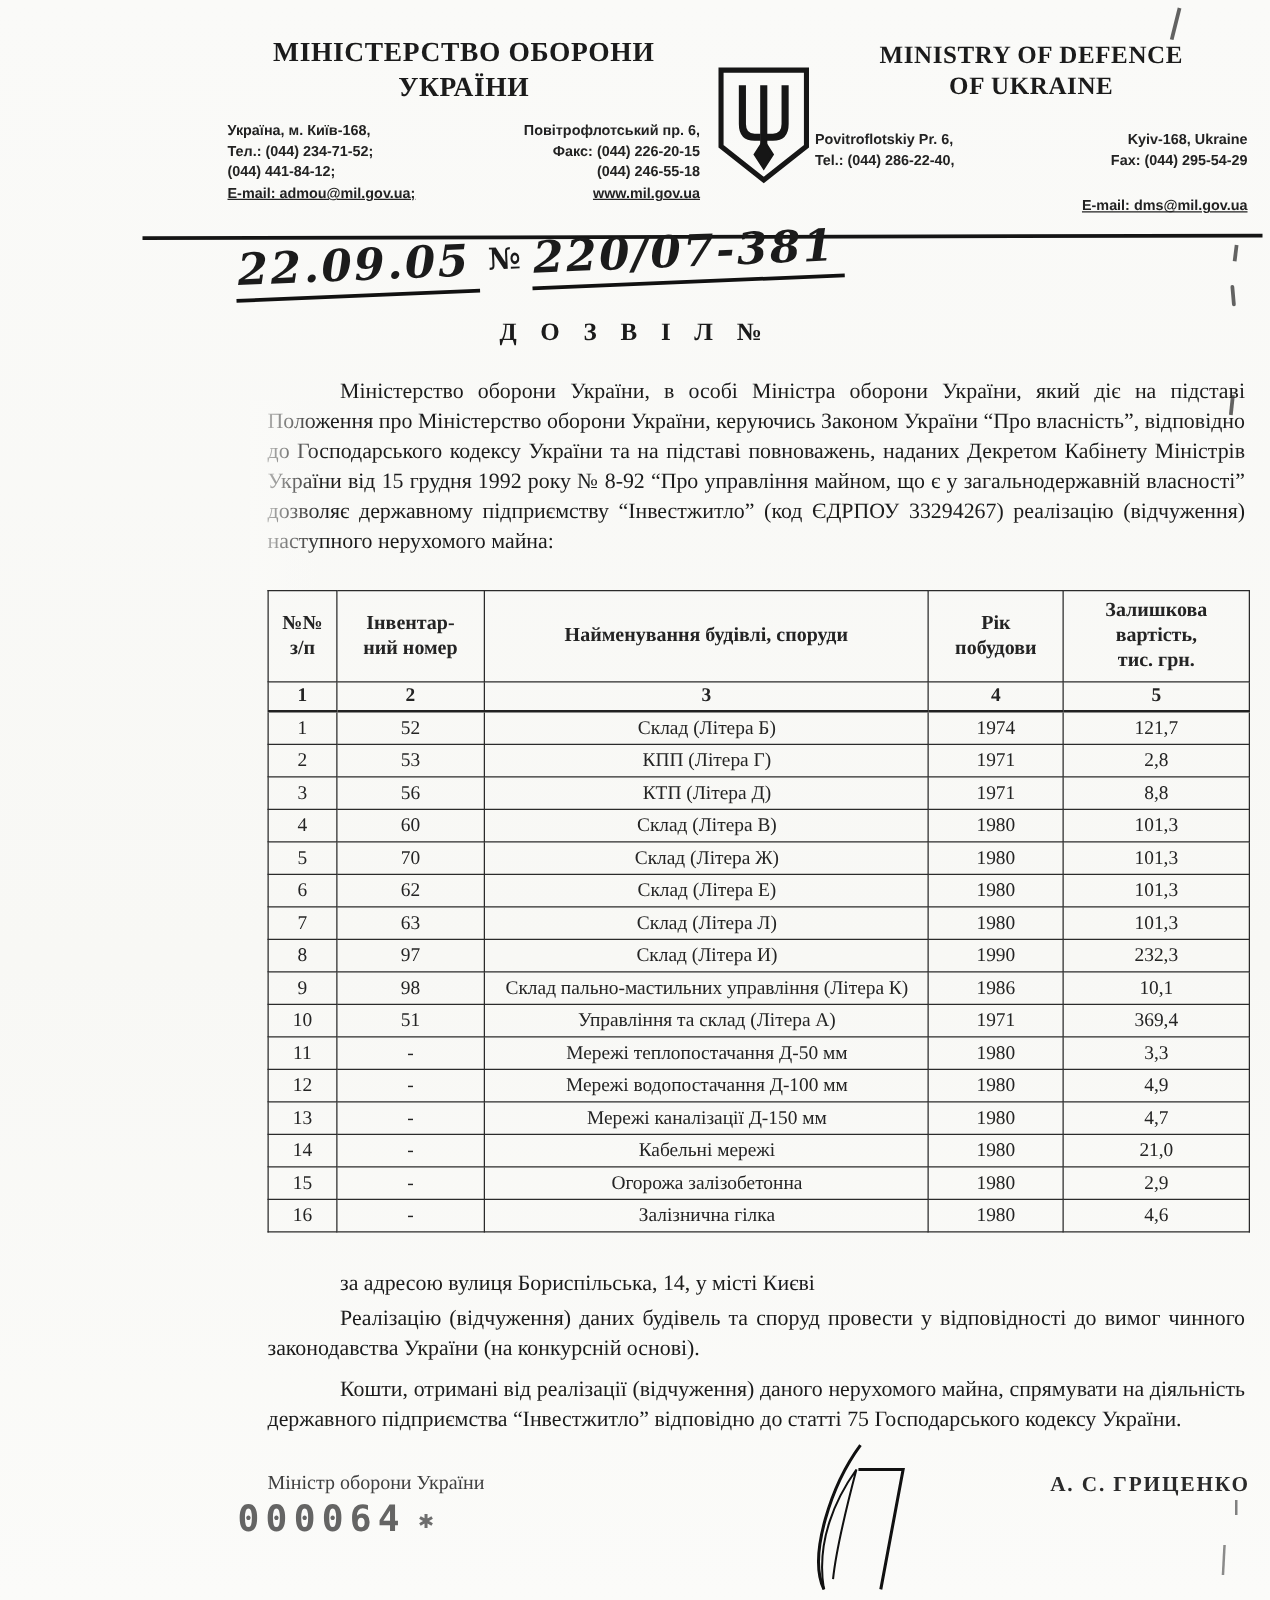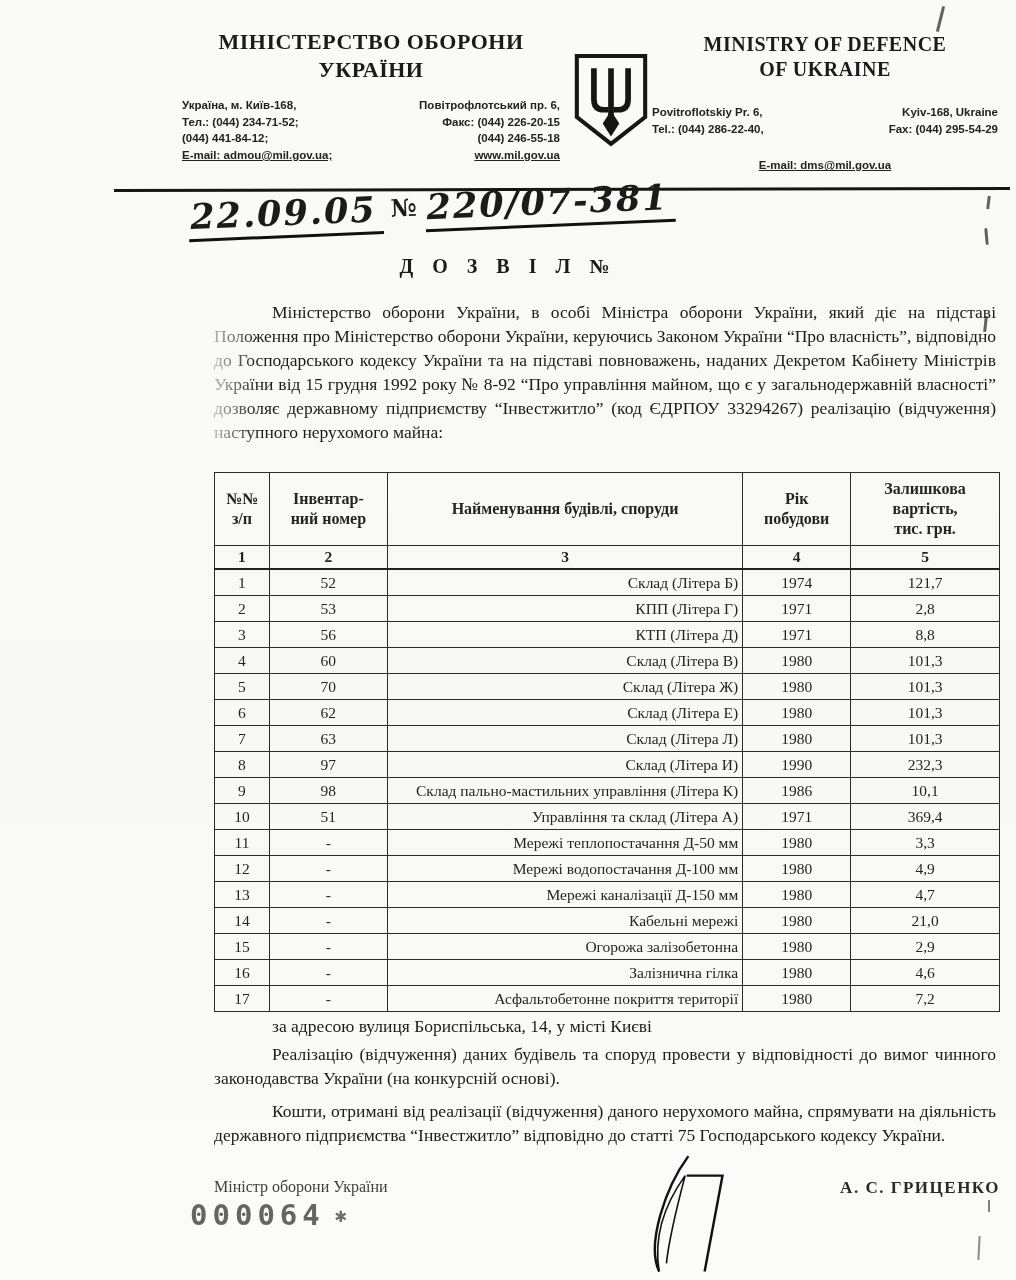--- a/index.html
+++ b/index.html
@@ -10,40 +10,40 @@
   }
   
   .hdr-left{position:absolute; left:182px; top:28px; width:378px; text-align:center;}
   .hdr-right{position:absolute; left:652px; top:32px; width:346px; text-align:center;}
   .hdr-title{font-weight:bold; font-size:22px; line-height:1.25; letter-spacing:.5px;}
   .hdr-right .hdr-title{font-size:20px;}
   .contacts{margin-top:14px; font-size:11.5px; font-weight:bold; font-family:"Liberation Sans",sans-serif; color:#222;}
   .c-row{display:flex; justify-content:space-between; line-height:1.45; text-align:left;}
   .c-row .u{text-decoration:underline;}
   .hdr-right .contacts{margin-top:22px;}
-  .email-line{text-align:center; margin-top:10px; text-decoration:underline;}
+  .email-line{text-align:right; margin-top:10px; text-decoration:underline;}
   
   .emblem{position:absolute; left:570px; top:52px; width:82px; height:96px;}
   
   .divider{position:absolute; left:114px; top:188px; width:896px; height:3px; background:#151515; transform:rotate(-.12deg);}
   .refline{position:absolute; left:188px; top:186px; font-family:"DejaVu Serif",serif; font-style:italic; font-weight:bold; font-size:35px; transform:rotate(-2.4deg); letter-spacing:2px; white-space:nowrap;}
   .refline .seg{border-bottom:3px solid #111; padding:0 6px 2px 2px;}
   .refline .nosym{font-size:24px; font-style:normal; letter-spacing:0; padding:0 8px; vertical-align:4px;}
   
   .doc-title{position:absolute; left:0; top:255px; width:100%; text-align:center; font-weight:bold; font-size:20px; letter-spacing:7px;}
   
   .intro{position:absolute; left:214px; top:300px; width:782px; font-size:17.5px; line-height:24px; text-align:justify; text-indent:58px;}
   .fadeL{position:absolute; left:200px; top:320px; width:58px; height:160px; background:linear-gradient(90deg,rgba(250,250,248,.9),rgba(250,250,248,0)); pointer-events:none;}
   
   table.assets{position:absolute; left:214px; top:472px; width:786px; border-collapse:collapse; font-size:15.5px;}
   table.assets th, table.assets td{border:1.6px solid #2b2b2b; padding:1px 4px; text-align:center; vertical-align:middle; color:#242424;}
   table.assets th{font-weight:bold; white-space:pre-line; line-height:1.25; height:70px; font-size:16px;}
   table.assets tr.idx td{height:20px; font-weight:bold; border-bottom:2.5px solid #222;}
   table.assets td{height:23px;}
-  table.assets td.c2{text-align:right; padding-left:5px;}
+  table.assets td.c2{text-align:center; padding-left:5px;}
   
   .bottom{position:absolute; left:214px; top:1014px; width:782px; font-size:17.5px; line-height:24px;}
   .bottom p{margin:0 0 2px 0; text-align:justify; text-indent:58px;}
   .bottom p.addr{text-indent:58px; margin-bottom:4px;}
   .bottom p.funds{margin-top:9px;}
   
   .sig-row{position:absolute; left:214px; top:1178px; width:786px; display:flex; justify-content:space-between; align-items:flex-start;}
   .sig-role{font-size:16px; color:#3f3f3f;}
   .sig-name{font-size:17px; font-weight:bold; letter-spacing:1.5px; color:#2a2a2a;}
   .sig-mark{position:absolute; left:612px; top:1148px; width:130px; height:130px;}
@@ -262,27 +262,20 @@
           <td class="c3">1980</td>
           <td class="c4">2,9</td>
         </tr>
         <tr>
           <td class="c0">16</td>
           <td class="c1">-</td>
           <td class="c2">Залізнична гілка</td>
           <td class="c3">1980</td>
           <td class="c4">4,6</td>
         </tr>
-        <tr>
-          <td class="c0">17</td>
-          <td class="c1">-</td>
-          <td class="c2">Асфальтобетонне покриття території</td>
-          <td class="c3">1980</td>
-          <td class="c4">7,2</td>
-        </tr>
       </tbody>
   </table>
 
   <div class="bottom">
     <p class="addr" style="text-indent:58px">за адресою вулиця Бориспільська, 14, у місті Києві</p>
     <p>Реалізацію (відчуження) даних будівель та споруд провести у відповідності до вимог чинного законодавства України (на конкурсній основі).</p>
     <p class="funds">Кошти, отримані від реалізації (відчуження) даного нерухомого майна, спрямувати на діяльність державного підприємства “Інвестжитло” відповідно до статті 75 Господарського кодексу України.</p>
   </div>
 
   <div class="sig-row">

